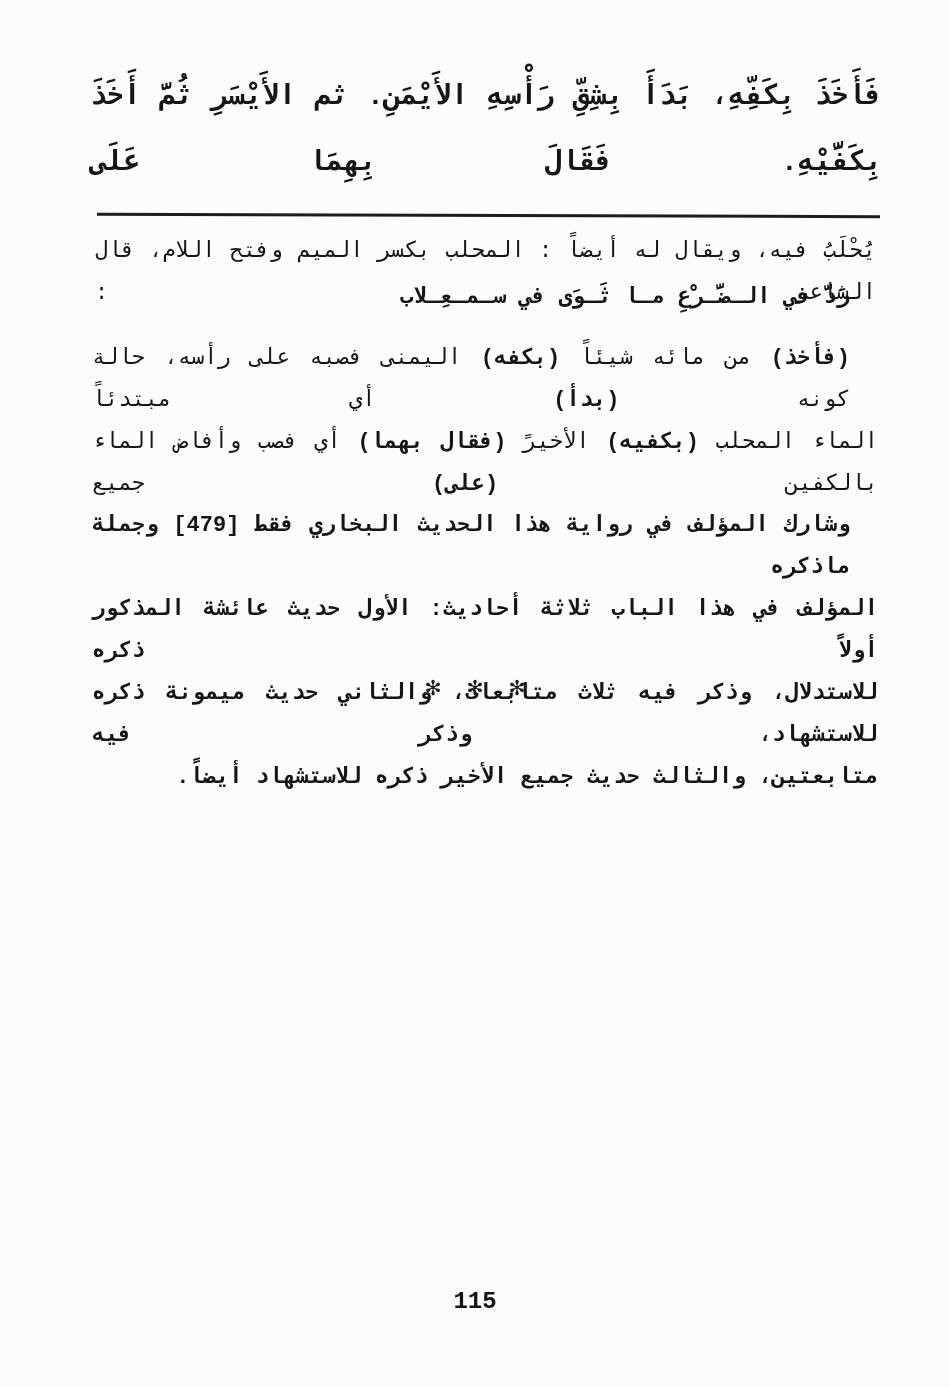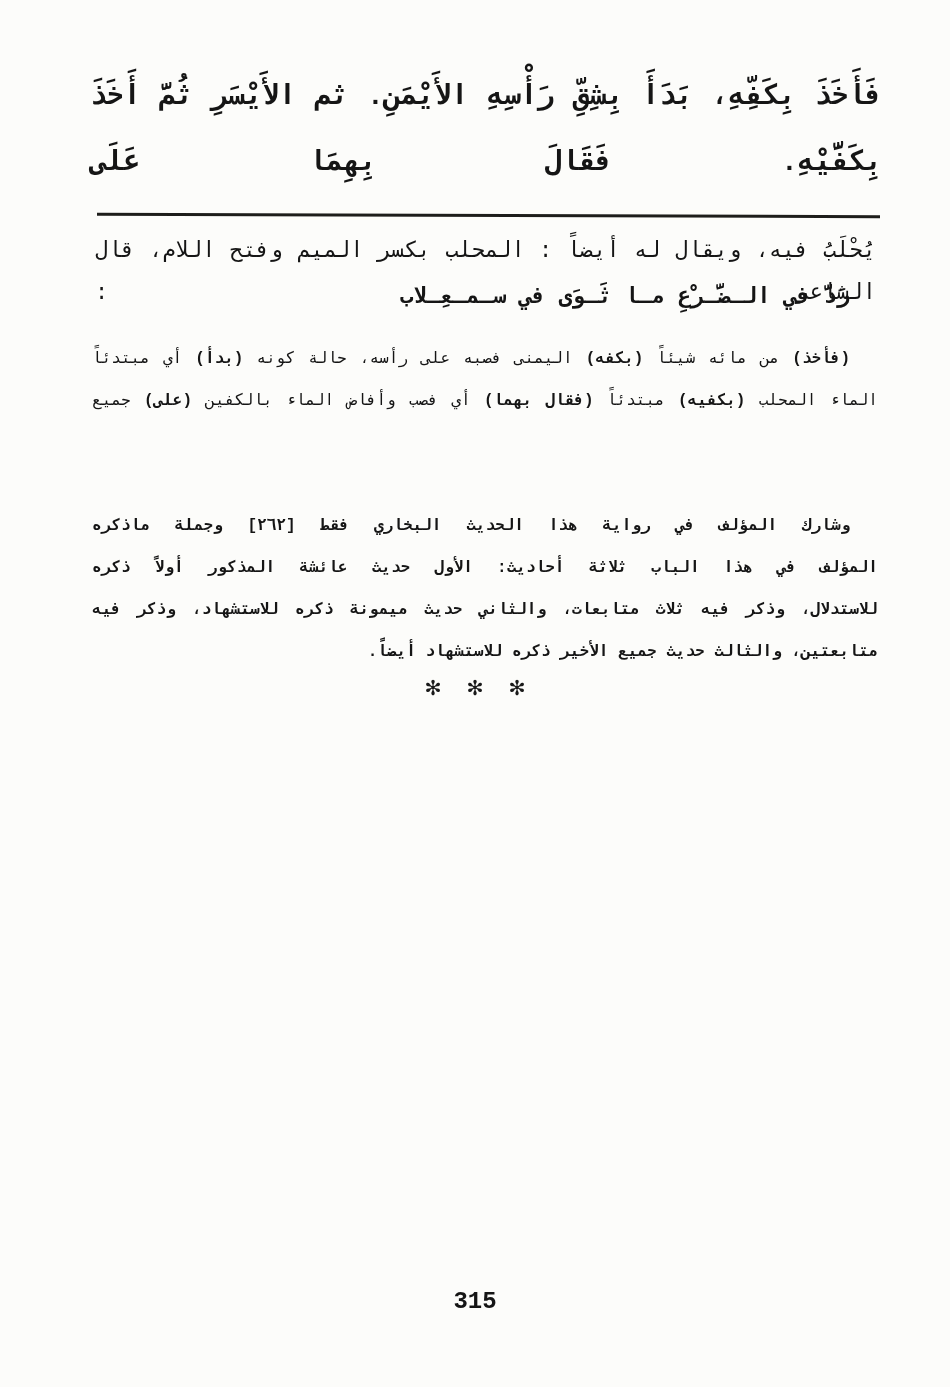--- a/index.html
+++ b/index.html
@@ -36,21 +36,21 @@
   .commentary-line { font-size: 22px; line-height: 42px; }
   .intro { top: 231px; right: 74px; left: 95px; text-align: justify; text-align-last: justify; }
 
   .poetry {
     top: 283px; right: 100px; left: 115px;
     display: flex; justify-content: space-between; align-items: baseline;
     font-size: 22px; font-weight: bold;
   }
   .poetry .hemistich { white-space: nowrap; }
 
-  .para { font-size: 16px; line-height: 42px; }
+  .para { font-size: 22px; line-height: 42px; }
   .para .line.just { text-align: justify; text-align-last: justify; }
   .para .line.last { text-align: right; }
   .para .line.indent { padding-right: 28px; }
   .para1 { top: 338px; right: 72px; left: 92px; }
   .para2 { top: 505px; right: 72px; left: 92px; font-weight: bold; }
   .b { font-weight: bold; }
 
   
   .ornament {
     top: 672px; left: 0; right: 0;
@@ -78,31 +78,31 @@
   <div class="separator"></div>
 
   <div class="block commentary-line intro">يُحْلَبُ فيه، ويقال له أيضاً : المحلب بكسر الميم وفتح اللام، قال الشاعر :</div>
 
   <div class="block poetry">
     <span class="hemistich">رَدَّ في الـضَّـرْعِ مـا ثَـوَى في سـمـعِـلاب</span>
   </div>
 
   <div class="block para para1">
     <div class="line just indent"><span class="b">(فأخذ)</span><span> من مائه شيئاً </span><span class="b">(بكفه)</span><span> اليمنى فصبه على رأسه، حالة كونه </span><span class="b">(بدأ)</span><span> أي مبتدئاً</span></div>
-    <div class="line just"><span>الماء المحلب </span><span class="b">(بكفيه)</span><span> مبتدئاً </span><span class="b">(فقال بهما)</span><span> أي فصب وأفاض الماء بالكفين </span><span class="b">(على)</span><span> جميع</span></div>
+    <div class="line just"><span>الماء المحلب </span><span class="b">(بكفيه)</span><span> الأخيرً </span><span class="b">(فقال بهما)</span><span> أي فصب وأفاض الماء بالكفين </span><span class="b">(على)</span><span> جميع</span></div>
   </div>
 
   <div class="block para para2">
-    <div class="line just indent">وشارك المؤلف في رواية هذا الحديث البخاري فقط [٢٦٢] وجملة ماذكره</div>
+    <div class="line just indent">وشارك المؤلف في رواية هذا الحديث البخاري فقط [479] وجملة ماذكره</div>
     <div class="line just">المؤلف في هذا الباب ثلاثة أحاديث: الأول حديث عائشة المذكور أولاً ذكره</div>
     <div class="line just">للاستدلال، وذكر فيه ثلاث متابعات، والثاني حديث ميمونة ذكره للاستشهاد، وذكر فيه</div>
     <div class="line last">متابعتين، والثالث حديث جميع الأخير ذكره للاستشهاد أيضاً.</div>
   </div>
 
   <div class="block ornament">
     <span>✻</span>
     <span>✻</span>
     <span>✻</span>
   </div>
 
-  <div class="block page-number">315</div>
+  <div class="block page-number">115</div>
 
 </div>
 
 </body></html>

